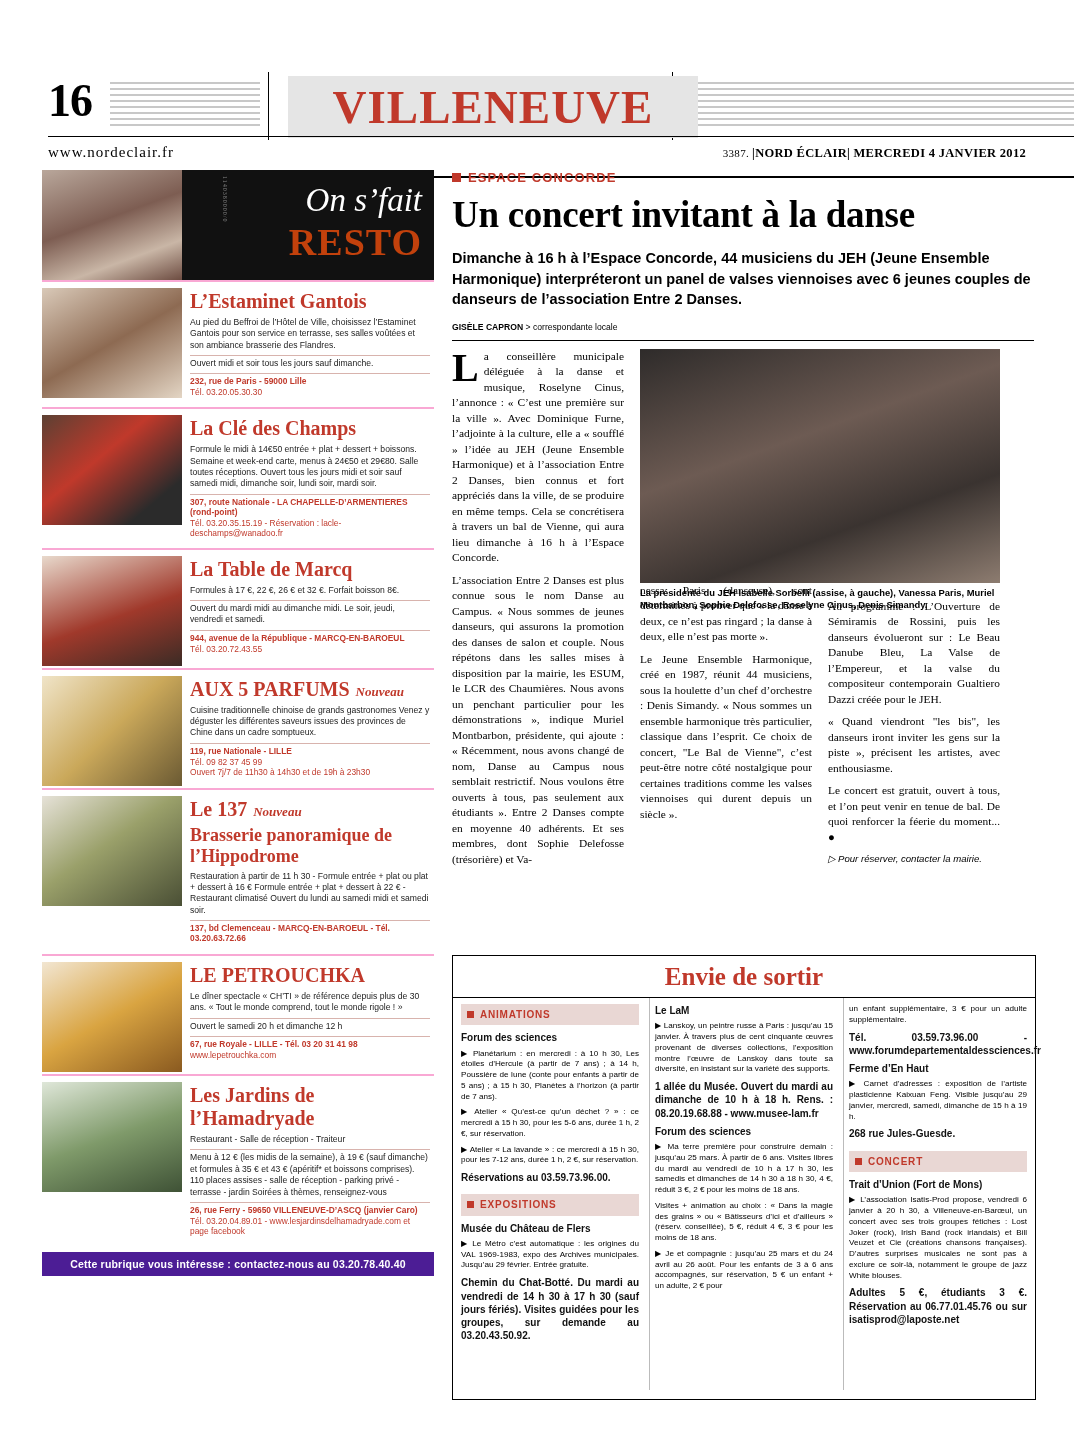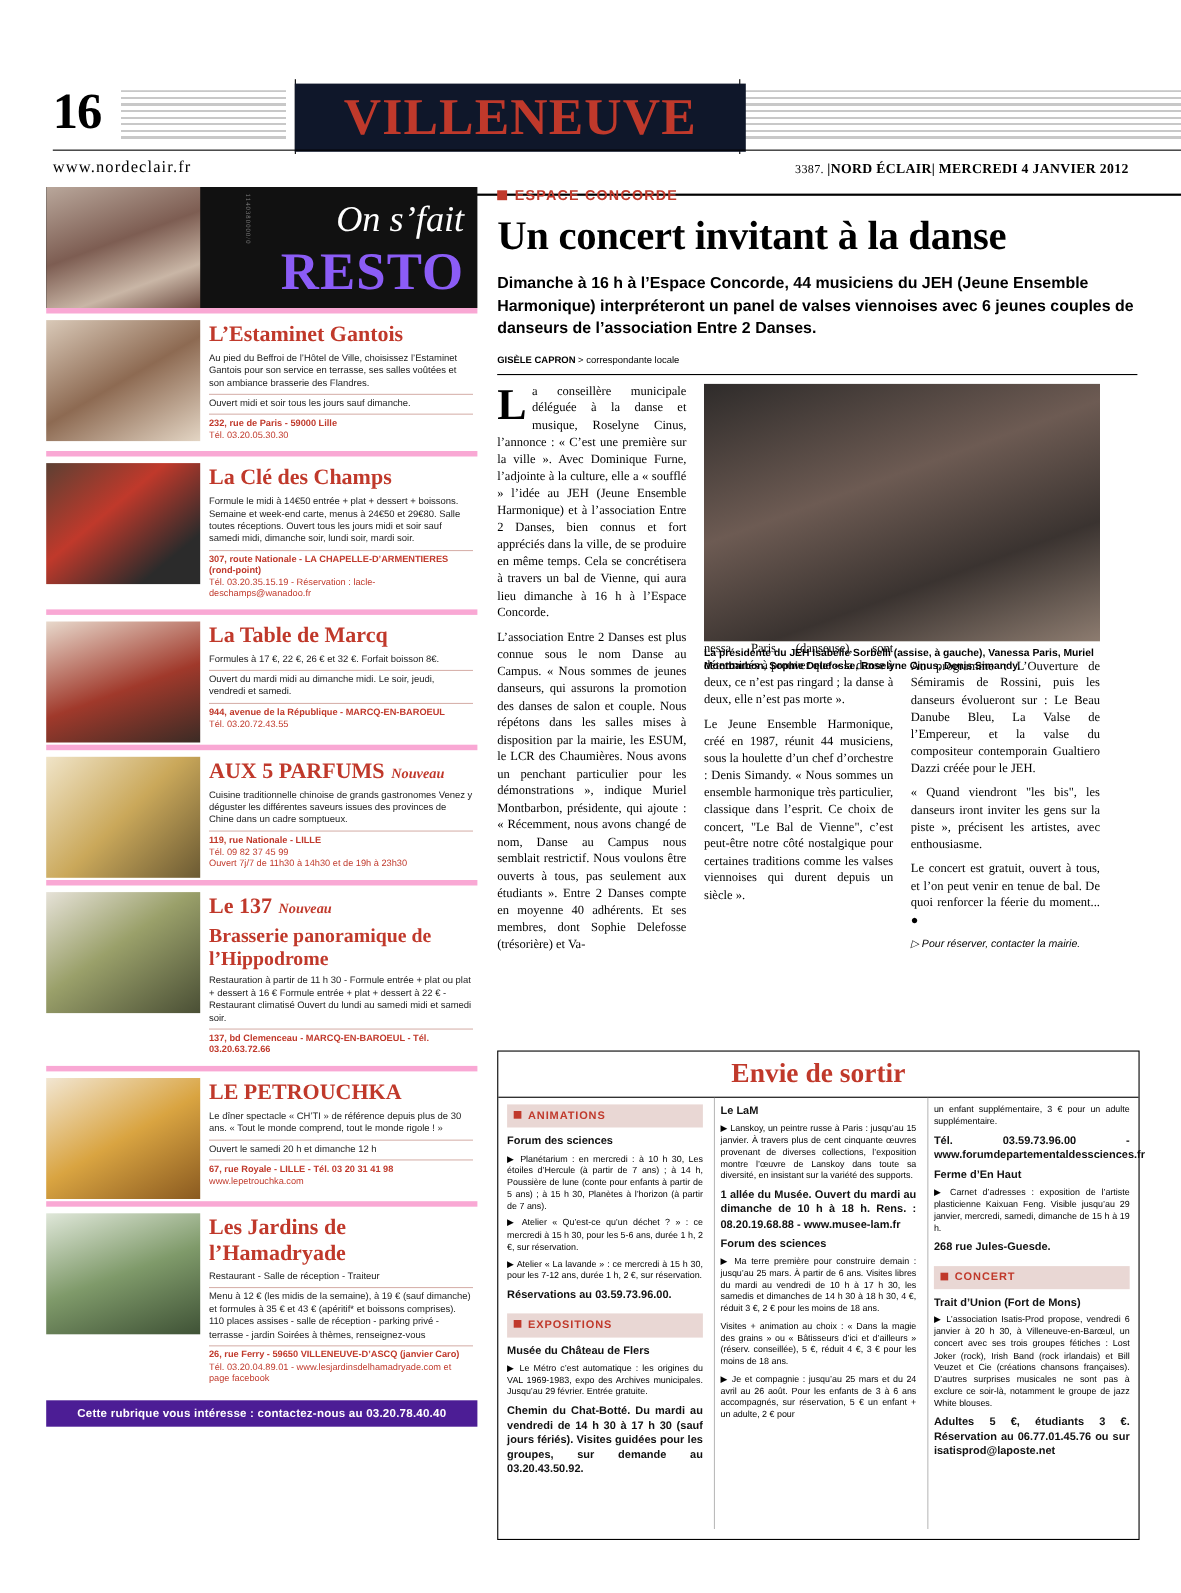--- a/index.html
+++ b/index.html
@@ -6,40 +6,40 @@
   body{width:1074px;height:1448px;font-family:"Liberation Serif",serif;color:#000;position:relative;overflow:hidden;}
   .page{position:absolute;inset:0;}
 
   
   .masthead{position:absolute;left:40px;top:36px;width:994px;height:110px;}
   .folio{position:absolute;left:8px;top:38px;font-family:"Liberation Serif",serif;font-size:46px;font-weight:700;letter-spacing:-1px;}
   .stripes-left{position:absolute;left:70px;top:46px;width:150px;height:48px;
      background:repeating-linear-gradient(to bottom,#c8c8c8 0px,#c8c8c8 2px,#ffffff 2px,#ffffff 6px);}
   .stripes-right{position:absolute;left:620px;top:46px;width:414px;height:48px;
      background:repeating-linear-gradient(to bottom,#c8c8c8 0px,#c8c8c8 2px,#ffffff 2px,#ffffff 6px);}
-  .town{position:absolute;left:228px;top:40px;width:390px;text-align:center;font-family:"Liberation Serif",serif;
-     font-size:47px;font-weight:700;color:#c0392b;letter-spacing:1px;background:#0f172a;padding:4px 10px;}
+  .town{position:absolute;left:248px;top:40px;width:390px;text-align:center;font-family:"Liberation Serif",serif;
+     font-size:47px;font-weight:700;color:#c0392b;letter-spacing:1px;background:#e5e5e5;padding:4px 10px;}
   .rule-mast{position:absolute;left:8px;top:100px;width:1026px;height:1px;background:#000;}
   .rule-mast2{position:absolute;left:8px;top:140px;width:1026px;height:2px;background:#000;}
   .url{position:absolute;left:8px;top:108px;font-size:15px;letter-spacing:1px;}
   .vline-m{position:absolute;left:228px;top:36px;width:1px;height:68px;background:#000;}
   .vline-m2{position:absolute;left:632px;top:36px;width:1px;height:68px;background:#000;}
   .editionline{position:absolute;right:8px;top:110px;font-size:11px;letter-spacing:.3px;}
   .editionline b{font-size:12.5px;}
 
   
   .resto{position:absolute;left:42px;top:170px;width:392px;}
   .resto-head{position:relative;height:110px;background:#111;overflow:hidden;}
   .resto-head .photo{position:absolute;left:0;top:0;width:140px;height:110px;
      background:linear-gradient(160deg,#b9a79b,#7d5d52 45%,#c9b6a6 75%,#6d4c41);}
   .resto-head .t1{position:absolute;right:12px;top:12px;color:#fff;font-size:33px;font-style:italic;font-family:"Liberation Serif",serif;}
-  .resto-head .t2{position:absolute;right:12px;top:50px;color:#8b5cf6;font-size:48px;font-weight:700;letter-spacing:1px;}
+  .resto-head .t2{position:absolute;right:12px;top:50px;color:#c2410c;font-size:38px;font-weight:700;letter-spacing:1px;}
   .vcode{position:absolute;left:186px;top:6px;font-size:6px;color:#888;transform:rotate(90deg);transform-origin:left top;letter-spacing:1px;}
 
-  .ritem{position:relative;border-top:5px solid #f9a8d4;padding:0;min-height:118px;}
+  .ritem{position:relative;border-top:2px solid #f9a8d4;padding:0;min-height:118px;}
   .ritem .ph{position:absolute;left:0;top:6px;width:140px;height:110px;}
   .ritem .bd{margin-left:148px;padding:8px 4px 10px 0;}
   .rname{font-size:20px;font-weight:700;color:#c0392b;font-family:"Liberation Serif",serif;margin:0 0 4px;}
   .rname.small{font-size:18px;}
   .rdesc{font-size:8.6px;line-height:1.32;color:#222;margin:0 0 4px;font-family:"Liberation Sans",sans-serif;}
   .raddr{font-size:8.4px;color:#c0392b;font-weight:700;font-family:"Liberation Sans",sans-serif;margin:2px 0 1px;}
   .rtel{font-size:8.4px;color:#c0392b;font-family:"Liberation Sans",sans-serif;}
   .rsep{height:1px;background:#d8b3ad;margin:2px 0;}
   .tagnew{color:#c0392b;font-style:italic;font-size:13px;font-weight:700;margin-left:6px;}
   .resto-foot{margin-top:6px;background:#4c1d95;color:#fff;text-align:center;font-size:10.5px;font-weight:700;

